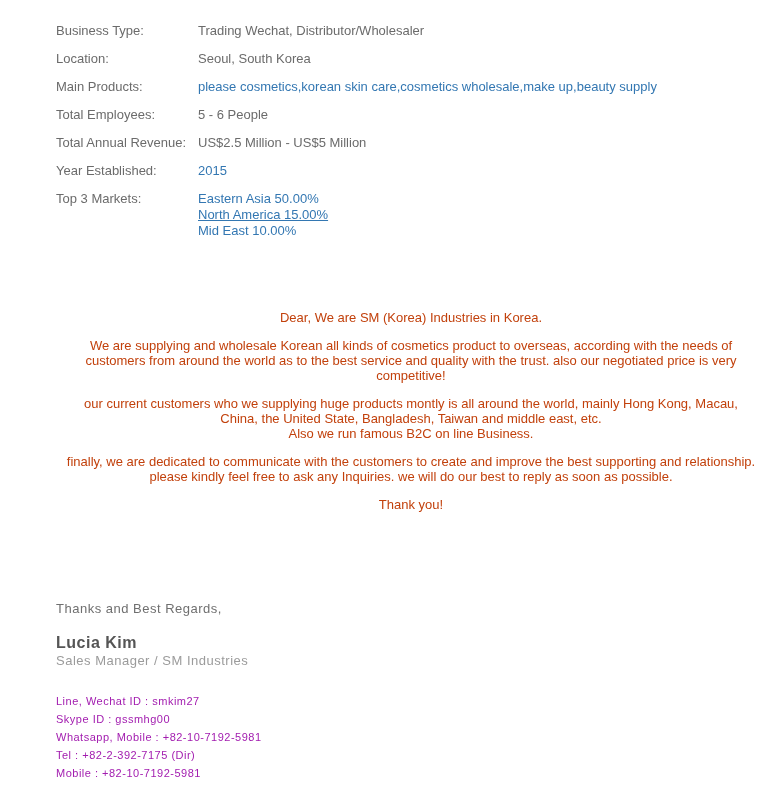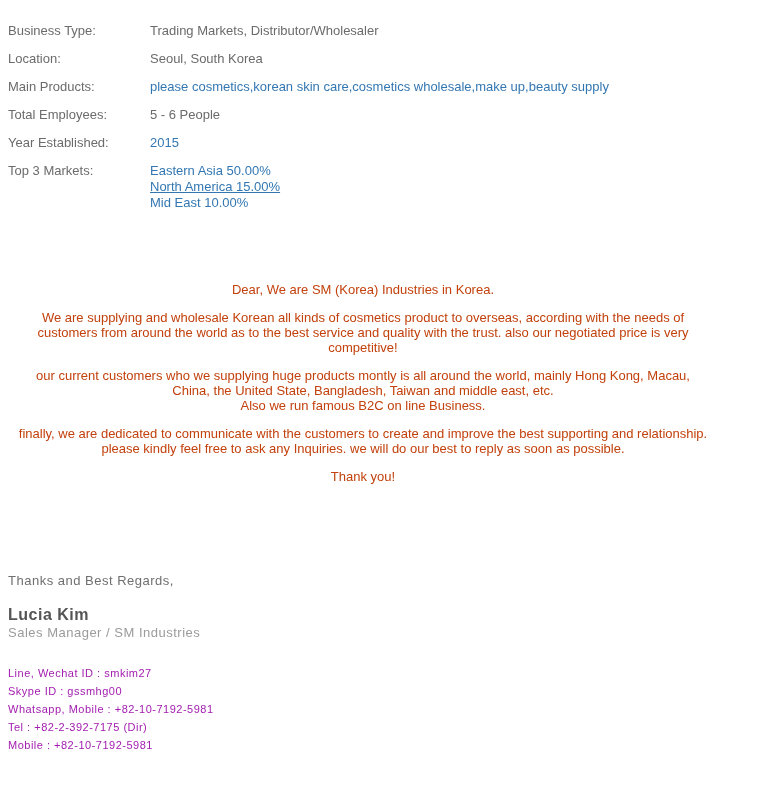--- a/index.html
+++ b/index.html
@@ -3,21 +3,21 @@
 <meta charset="utf-8">
 <style>
   * { margin: 0; padding: 0; box-sizing: border-box; }
   html, body { background: #ffffff; }
   body {
     width: 757px;
     height: 792px;
     font-family: "Liberation Sans", "DejaVu Sans", sans-serif;
     overflow: hidden;
   }
-  .page { width: 757px; height: 792px; background: #ffffff; }
+  .page { width: 757px; height: 792px; background: #ffffff; padding-left: 48px; }
 
   
   .info-table { padding: 23px 0 0 8px; }
   .info-row {
     display: flex;
     align-items: flex-start;
     font-size: 13px;
     line-height: 16px;
     margin-bottom: 12px;
     color: #6b6b6b;
@@ -79,33 +79,37 @@
   }
 </style>
 </head>
 <body>
 
 <div class="page">
 
   <div class="info-table" id="info-table">
       <div class="info-row">
         <span class="info-label">Business Type:</span>
-        <div class="info-value"><span>Trading Markets, Distributor/Wholesaler</span></div>
+        <div class="info-value"><span>Trading Wechat, Distributor/Wholesaler</span></div>
       </div>
       <div class="info-row">
         <span class="info-label">Location:</span>
         <div class="info-value"><span>Seoul, South Korea</span></div>
       </div>
       <div class="info-row">
         <span class="info-label">Main Products:</span>
         <div class="info-value"><a>please cosmetics</a><span class="comma">,</span><a>korean skin care</a><span class="comma">,</span><a>cosmetics wholesale</a><span class="comma">,</span><a>make up</a><span class="comma">,</span><a>beauty supply</a></div>
       </div>
       <div class="info-row">
         <span class="info-label">Total Employees:</span>
         <div class="info-value"><span>5 - 6 People</span></div>
+      </div>
+      <div class="info-row">
+        <span class="info-label">Total Annual Revenue:</span>
+        <div class="info-value"><span>US$2.5 Million - US$5 Million</span></div>
       </div>
       <div class="info-row">
         <span class="info-label">Year Established:</span>
         <div class="info-value"><a>2015</a></div>
       </div>
       <div class="info-row">
         <span class="info-label">Top 3 Markets:</span>
         <div class="info-value">
           <div class="market-line"><a>Eastern Asia 50.00%</a></div>
           <div class="market-line"><a class="underlined">North America 15.00%</a></div>

